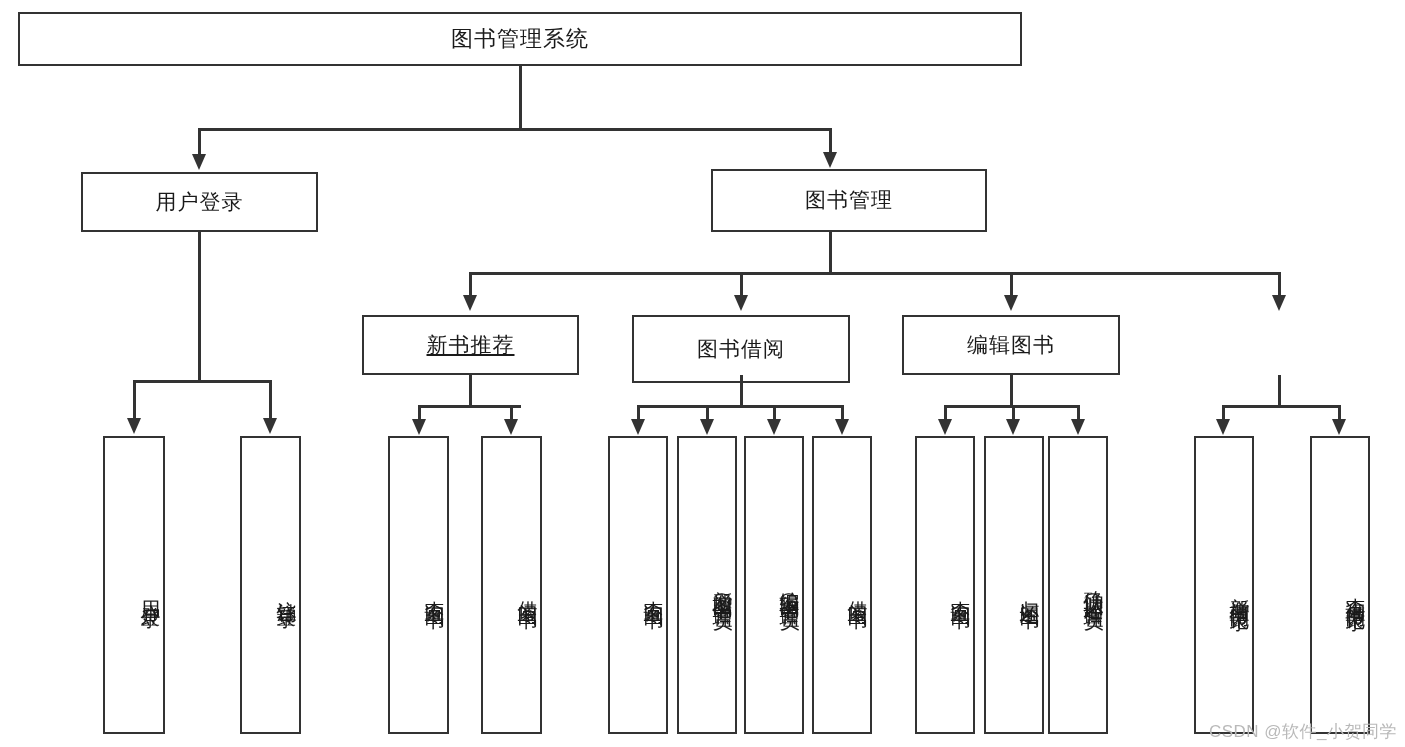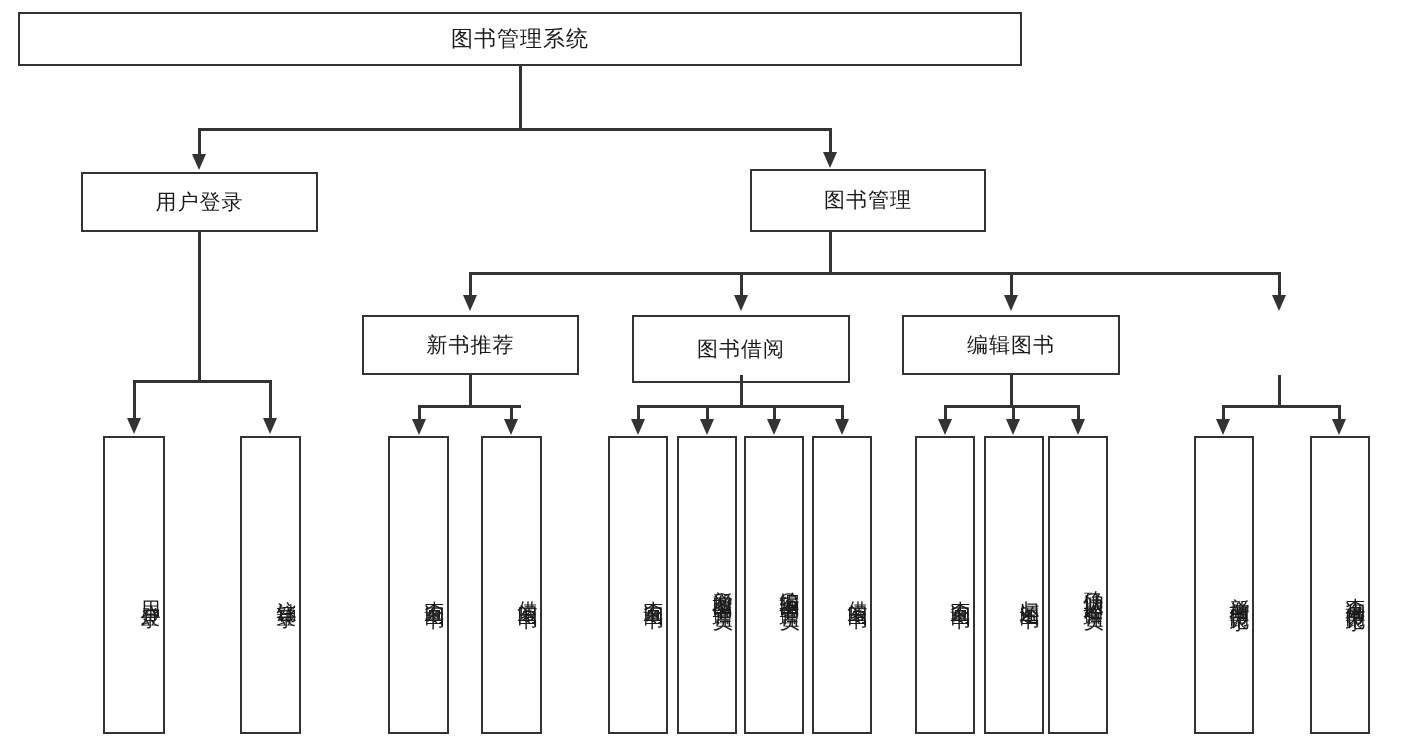--- a/index.html
+++ b/index.html
@@ -83,21 +83,21 @@
   <div class="hline" style="left:198px;top:128px;width:634px;"></div>
 
   <div class="vline" style="left:198px;top:128px;height:28px;"></div>
   <div class="arrow" style="left:192px;top:154px;"></div>
 
   <div class="vline" style="left:829px;top:128px;height:26px;"></div>
   <div class="arrow" style="left:823px;top:152px;"></div>
 
   <div class="node" style="left:81px;top:172px;width:237px;height:60px;">用户登录</div>
 
-  <div class="node" style="left:750px;top:169px;width:236px;height:63px;">图书管理</div>
+  <div class="node" style="left:711px;top:169px;width:276px;height:63px;">图书管理</div>
 
   <div class="vline" style="left:198px;top:232px;height:148px;"></div>
   <div class="hline" style="left:133px;top:380px;width:137px;"></div>
   <div class="vline" style="left:133px;top:380px;height:40px;"></div>
   <div class="arrow" style="left:127px;top:418px;"></div>
   <div class="vline" style="left:269px;top:380px;height:40px;"></div>
   <div class="arrow" style="left:263px;top:418px;"></div>
 
   <div class="vline" style="left:829px;top:232px;height:40px;"></div>
   <div class="hline" style="left:469px;top:272px;width:811px;"></div>
@@ -107,21 +107,21 @@
 
   <div class="vline" style="left:740px;top:272px;height:25px;"></div>
   <div class="arrow" style="left:734px;top:295px;"></div>
 
   <div class="vline" style="left:1010px;top:272px;height:25px;"></div>
   <div class="arrow" style="left:1004px;top:295px;"></div>
 
   <div class="vline" style="left:1278px;top:272px;height:25px;"></div>
   <div class="arrow" style="left:1272px;top:295px;"></div>
 
-  <div class="node" style="left:362px;top:315px;width:217px;height:60px;">新书推荐</div>
+  <div class="node" style="left:362px;top:315px;width:217px;height:60px;text-decoration:underline;">新书推荐</div>
   <div class="node" style="left:632px;top:315px;width:218px;height:68px;">图书借阅</div>
   <div class="node" style="left:902px;top:315px;width:218px;height:60px;">编辑图书</div>
 
   <div class="vline" style="left:469px;top:375px;height:30px;"></div>
   <div class="hline" style="left:418px;top:405px;width:103px;"></div>
   <div class="vline" style="left:418px;top:405px;height:16px;"></div>
   <div class="arrow" style="left:412px;top:419px;"></div>
   <div class="vline" style="left:510px;top:405px;height:16px;"></div>
   <div class="arrow" style="left:504px;top:419px;"></div>
 
@@ -163,14 +163,15 @@
   <div class="node leaf topalign" style="left:744px;top:436px;width:60px;height:298px;padding-top:6px;">编辑图书（管理员）</div>
   <div class="node leaf" style="left:812px;top:436px;width:60px;height:298px;">借阅图书</div>
 
   <div class="node leaf" style="left:915px;top:436px;width:60px;height:298px;">查询图书</div>
   <div class="node leaf" style="left:984px;top:436px;width:60px;height:298px;">归还图书</div>
   <div class="node leaf topalign" style="left:1048px;top:436px;width:60px;height:298px;padding-top:6px;">确认归还（管理员）</div>
 
   <div class="node leaf" style="left:1194px;top:436px;width:60px;height:298px;">新增借阅记录</div>
   <div class="node leaf" style="left:1310px;top:436px;width:60px;height:298px;">查询借阅记录</div>
 
+  <div id="watermark">CSDN @软件_小贺同学</div>
 
 </div>
 
 </body></html>

